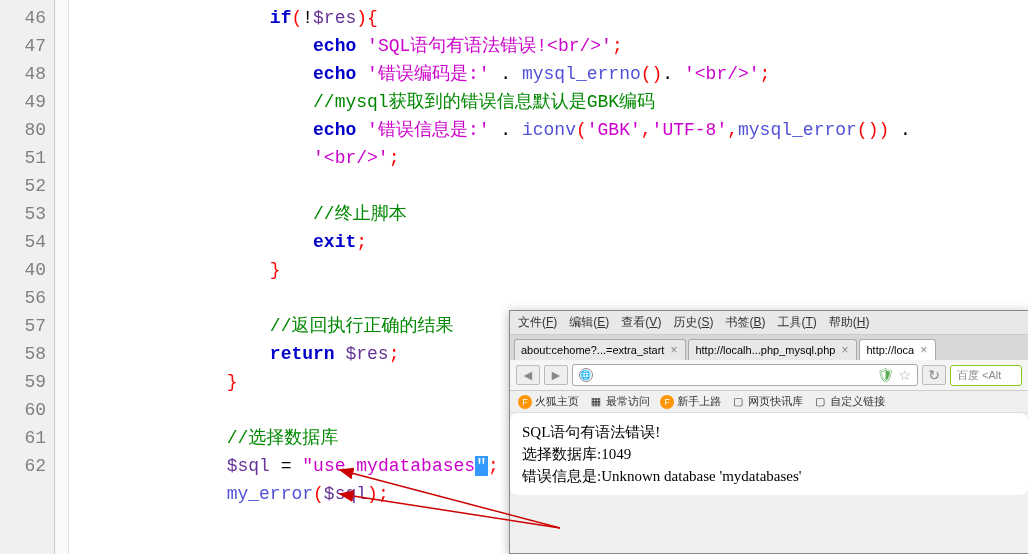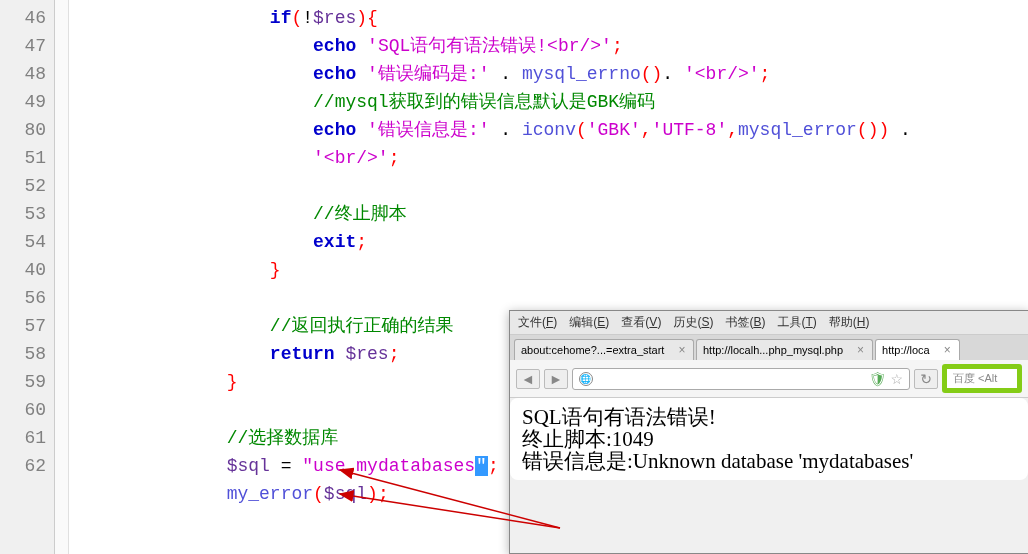--- a/index.html
+++ b/index.html
@@ -51,60 +51,60 @@
     }
     .browser-tab {
       background: #e8e8e8;
       border: 1px solid #aaa;
       border-bottom: none;
       border-radius: 3px 3px 0 0;
       padding: 3px 6px;
       font-size: 11px;
       display: flex;
       align-items: center;
-      gap: 12px;
+      gap: 4px;
       max-width: 180px;
       white-space: nowrap;
       overflow: hidden;
     }
     .browser-tab.active { background: #fff; }
     .tab-close { color: #888; font-size: 12px; padding: 0 2px; }
     
     .browser-toolbar {
       display: flex;
       align-items: center;
       gap: 4px;
       padding: 4px 6px;
       background: #f5f5f5;
       border-bottom: 1px solid #ccc;
     }
     .nav-btn { width: 24px; height: 20px; border: 1px solid #bbb; background: #eee; border-radius: 2px; display: flex; align-items: center; justify-content: center; font-size: 14px; color: #888; }
     .url-bar { flex: 1; background: #fff; border: 1px solid #aaa; border-radius: 3px; padding: 2px 6px; display: flex; align-items: center; gap: 4px; font-size: 12px; color: #333; }
     .url-globe { width: 14px; height: 14px; border: 1px solid #888; border-radius: 50%; font-size: 9px; display: flex; align-items: center; justify-content: center; }
     .shield { color: #5a5; font-size: 14px; }
     .bookmark-star { color: #aaa; font-size: 14px; }
-    .search-box { width: 80px; background: #fff; border: 5px solid #84cc16; border-radius: 3px; padding: 2px 6px; font-size: 11px; color: #888; }
+    .search-box { width: 72px; background: #fff; border: 1px solid #84cc16; border-radius: 3px; padding: 2px 6px; font-size: 11px; color: #888; }
     
     .bookmark-bar {
       display: flex;
       gap: 10px;
       padding: 3px 8px;
       background: #f0f0f0;
       border-bottom: 1px solid #ddd;
       font-size: 11px;
       color: #333;
       align-items: center;
     }
     .bkm-icon { width: 14px; height: 14px; display: inline-flex; align-items: center; justify-content: center; }
     .ff-icon { background: #ff9500; border-radius: 50%; color: #fff; font-size: 9px; }
     
     .browser-content {
       padding: 8px 12px;
       background: #fff;
-      font-size: 21px;
+      font-size: 15px;
       color: #000;
       line-height: 22px;
       font-family: "SimSun", serif;
       border-radius: 8px;
     }
     
     .arrow-line {
       position: absolute;
       pointer-events: none;
     }
@@ -166,23 +166,30 @@
     <div class="nav-btn">►</div>
     <div class="url-bar">
       <span class="url-globe">🌐</span>
       <span style="flex:1"></span>
       <span class="shield">🛡</span>
       <span class="bookmark-star">☆</span>
     </div>
     <div class="nav-btn">↻</div>
     <div class="search-box">百度 &lt;Alt</div>
   </div>
+  <div class="bookmark-bar">
+      <span><span class="bkm-icon ff-icon">F</span> 火狐主页</span>
+      <span><span class="bkm-icon">▦</span> 最常访问</span>
+      <span><span class="bkm-icon ff-icon">F</span> 新手上路</span>
+      <span><span class="bkm-icon">▢</span> 网页快讯库</span>
+      <span><span class="bkm-icon">▢</span> 自定义链接</span>
+    </div>
   <div class="browser-content">
       <div>SQL语句有语法错误!</div>
-      <div>终止脚本:1049</div>
+      <div>选择数据库:1049</div>
       <div>错误信息是:Unknown database 'mydatabases'</div>
     </div>
 </div>
 
 <svg class="arrow-line" style="top:0;left:0;width:1028px;height:554px;">
   <defs>
     <marker id="ah" markerWidth="10" markerHeight="8" refX="9" refY="4" orient="auto">
       <path d="M0,0 L10,4 L0,8 Z" fill="#c00"></path>
     </marker>
   </defs>

